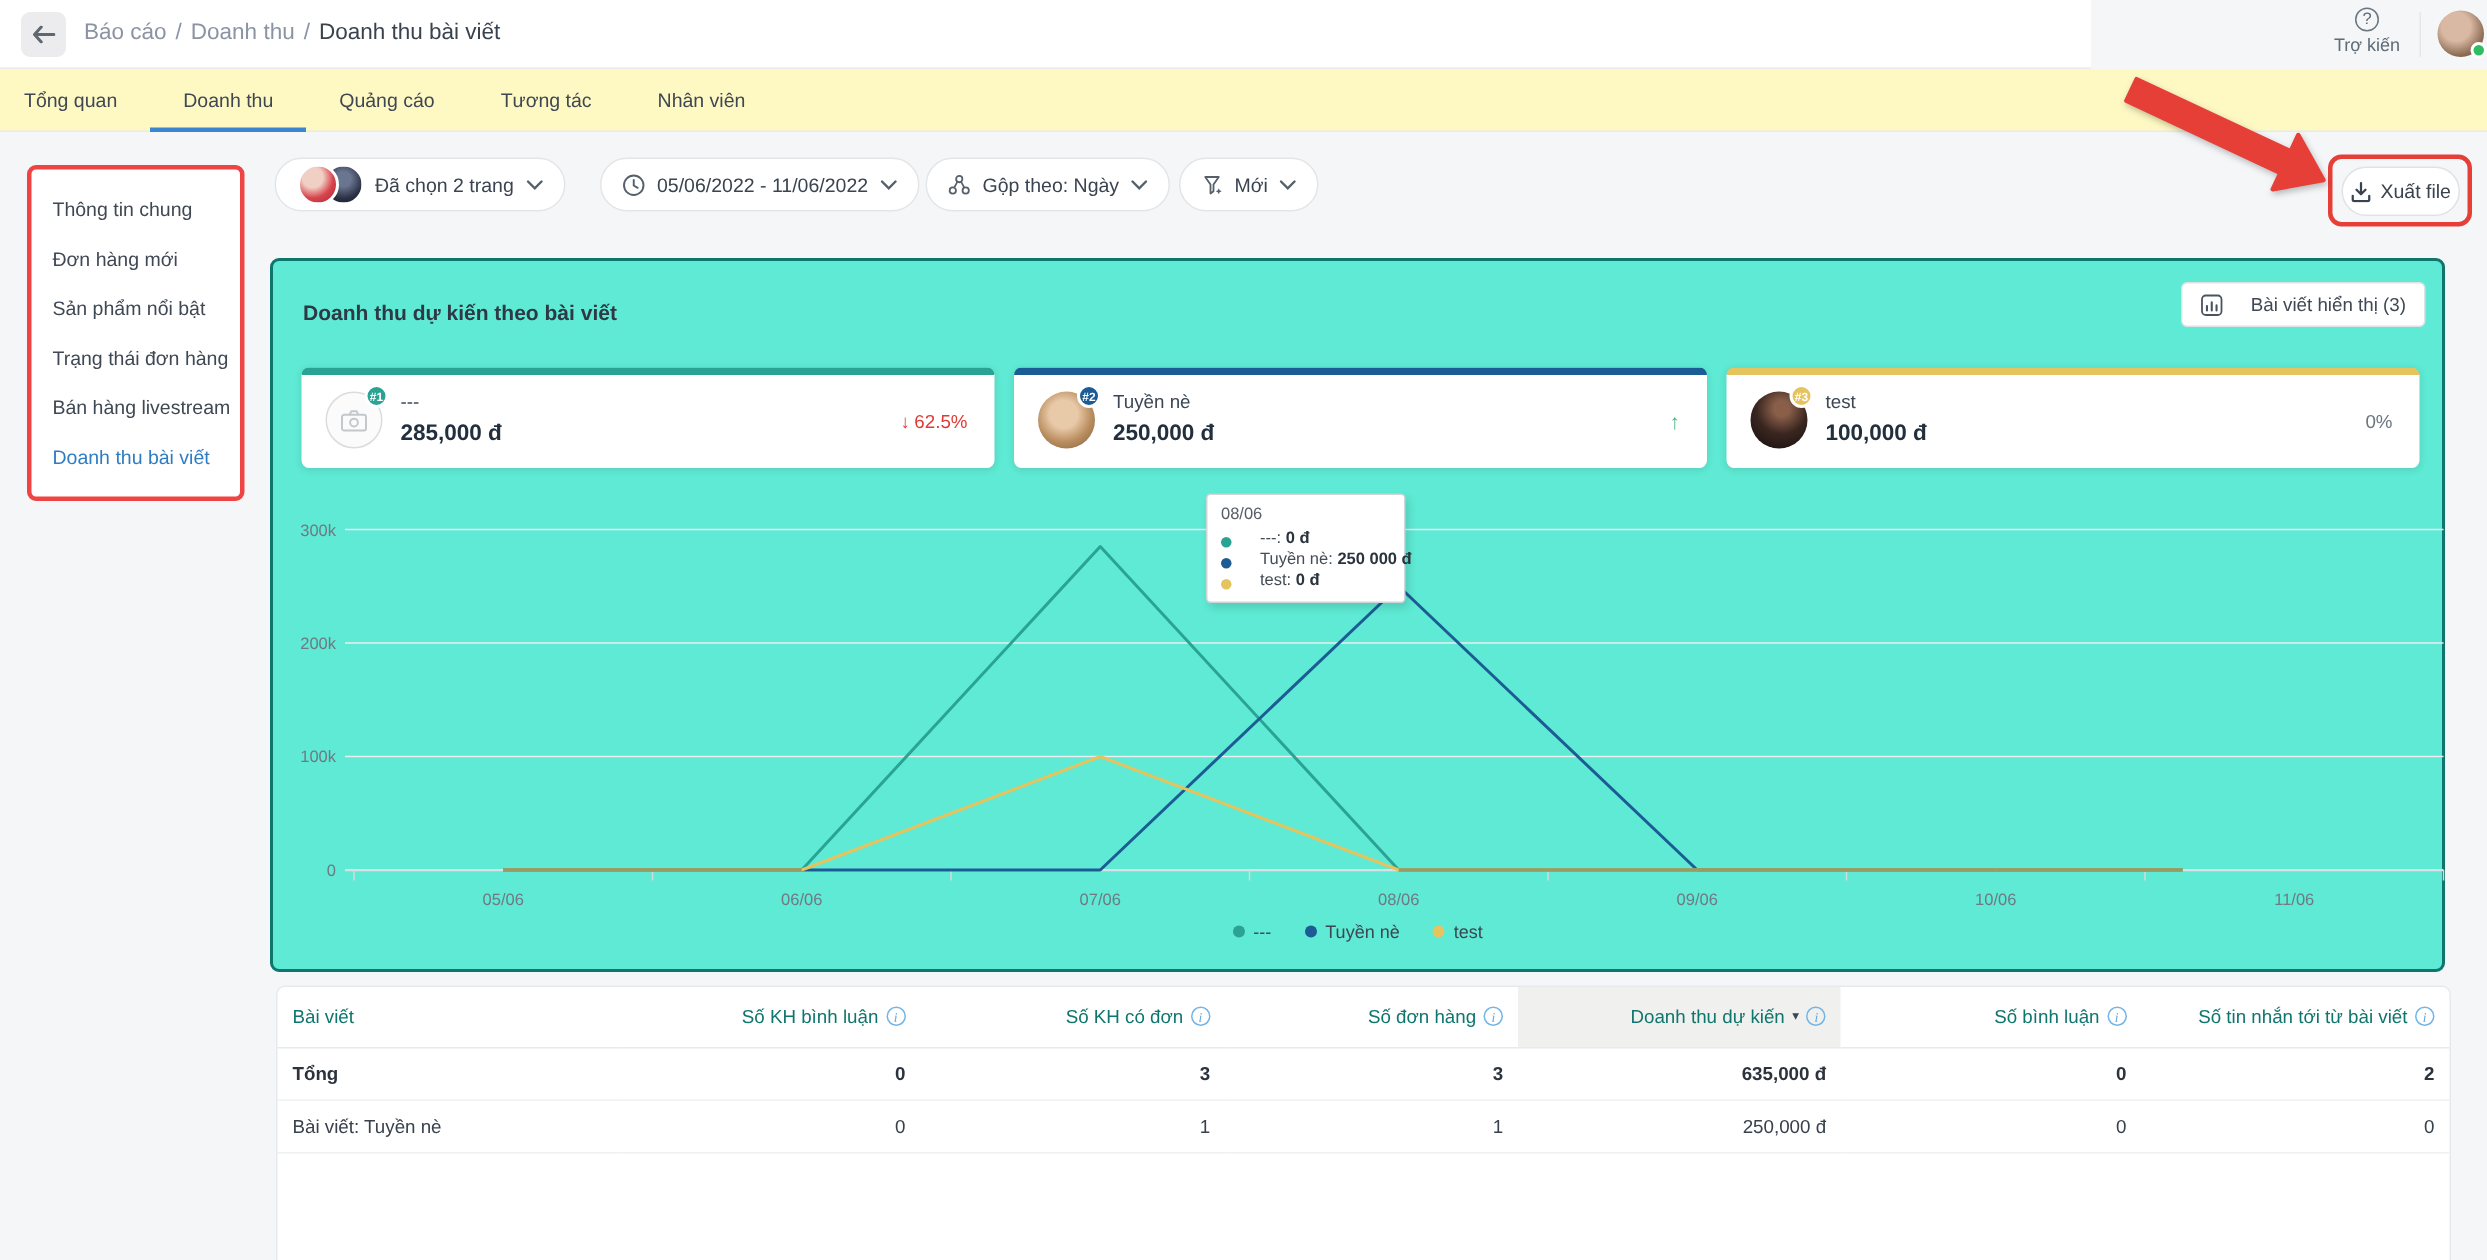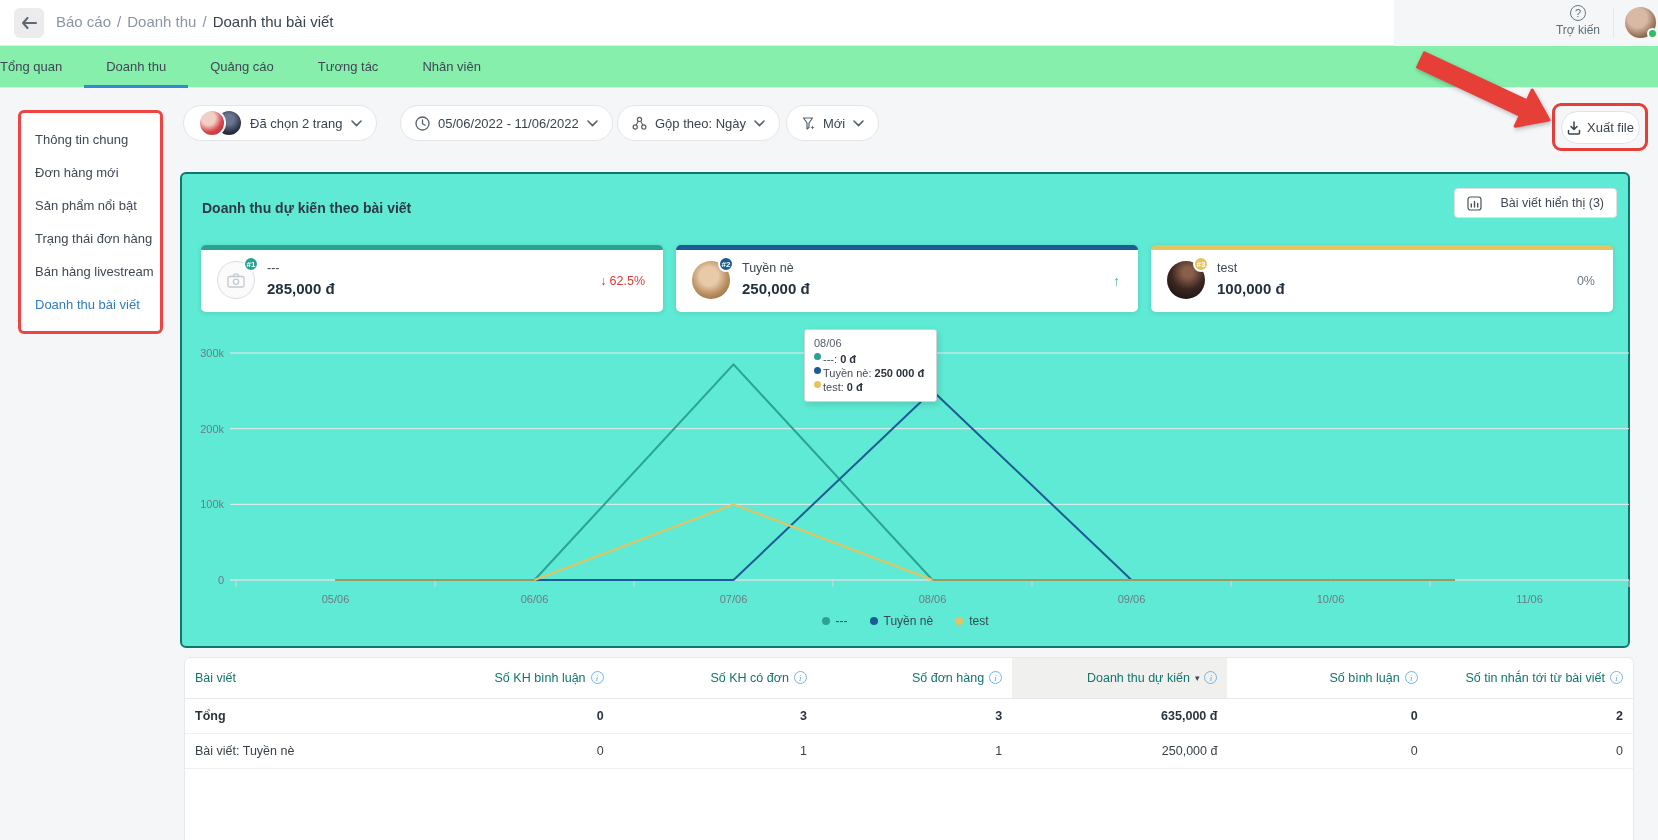--- a/index.html
+++ b/index.html
@@ -13,21 +13,21 @@
   .breadcrumb { position:absolute; left:56px; top:13px; font-size:15px; color:#8a94a3; white-space:nowrap; }
   .breadcrumb .sep { margin:0 6px; color:#8a94a3; }
   .breadcrumb .current { color:#39434e; }
   .help { position:absolute; left:1548px; top:5px; width:60px; text-align:center; color:#5f6b76; font-size:12px; cursor:pointer; }
   .help .qmark { width:16px; height:16px; border:1.3px solid #6b7681; border-radius:50%; display:inline-flex; align-items:center; justify-content:center; font-size:11px; margin-bottom:2px; }
   .topbar .vdivider { position:absolute; left:1613px; top:8px; width:1px; height:30px; background:#e5e7ea; }
   .user-avatar { position:absolute; left:1625px; top:7px; width:31px; height:31px; border-radius:50%; background:radial-gradient(circle at 40% 35%, #d9b9a4 0 35%, #8c6b52 70%, #5d4434); cursor:pointer; }
   .user-avatar .online-dot { position:absolute; right:-2px; bottom:-1px; width:11px; height:11px; border-radius:50%; background:#2fbd62; border:2px solid #fff; }
 
   
-  .tabbar { position:absolute; left:0; top:46px; width:1658px; height:42px; background:#86efac; border-bottom:1px solid #e7e9eb; display:flex; align-items:stretch; padding-left:0; z-index:4; }
+  .tabbar { position:absolute; left:0; top:46px; width:1658px; height:42px; background:#fef9c3; border-bottom:1px solid #e7e9eb; display:flex; align-items:stretch; padding-left:16px; z-index:4; }
   .tab { position:relative; display:flex; align-items:center; padding:0 22px; font-size:13px; color:#3f4753; cursor:pointer; }
   .tab:first-child { padding-left:0; }
   .tab.active::after { content:""; position:absolute; left:0; right:0; bottom:-1px; height:3px; background:#3a87cf; }
 
   
   .sidebar { position:absolute; left:18px; top:110px; width:145px; background:#fff; border:3px solid #ef4444; border-radius:6px; padding:10px 0; z-index:2; }
   .side-item { height:33px; display:flex; align-items:center; padding-left:14px; font-size:13px; color:#3f4854; cursor:pointer; white-space:nowrap; }
   .side-item.active { color:#2e7cc4; }
 
   
@@ -62,21 +62,21 @@
   .stat-change.up { color:#4db583; font-size:14px; }
   .stat-change.neutral { color:#6b7680; }
 
   .chart-svg { position:absolute; left:0; top:140px; }
   .legend { position:absolute; left:0; top:440px; width:100%; display:flex; justify-content:center; gap:22px; }
   .legend-item { display:flex; align-items:center; gap:6px; font-size:12px; color:#3c4753; cursor:pointer; }
   .dot { width:8px; height:8px; border-radius:50%; background:#999; flex:none; }
 
   .chart-tooltip { position:absolute; left:622px; top:155px; width:133px; background:#fff; border:1px solid #cfd4d9; border-radius:3px; box-shadow:2px 3px 6px rgba(0,0,0,.12); padding:7px 9px 8px; z-index:3; }
   .tt-date { font-size:11px; color:#555d66; margin-bottom:4px; }
-  .tt-row { display:flex; align-items:flex-start; gap:2px; font-size:11px; color:#444c55; margin-top:2px; white-space:nowrap; }
+  .tt-row { display:flex; align-items:flex-end; gap:19px; font-size:11px; color:#444c55; margin-top:2px; white-space:nowrap; }
   .tt-row .dot { width:7px; height:7px; }
   .tt-row b { color:#2b333c; }
 
   
   .table-card { position:absolute; left:184px; top:657px; width:1450px; height:184px; background:#fff; border:1px solid #e7e9ec; border-radius:6px 6px 0 0; overflow:hidden; z-index:1; }
   table.data { width:100%; border-collapse:collapse; table-layout:fixed; }
   table.data th, table.data td { font-size:12.5px; padding:0 10px; text-align:right; white-space:nowrap; overflow:hidden; }
   table.data th { height:40px; color:#0f766e; font-weight:normal; border-bottom:1px solid #e7e9ec; cursor:pointer; }
   table.data td { height:35px; color:#39424c; border-bottom:1px solid #eef0f2; }
   table.data .c0 { text-align:left; }

